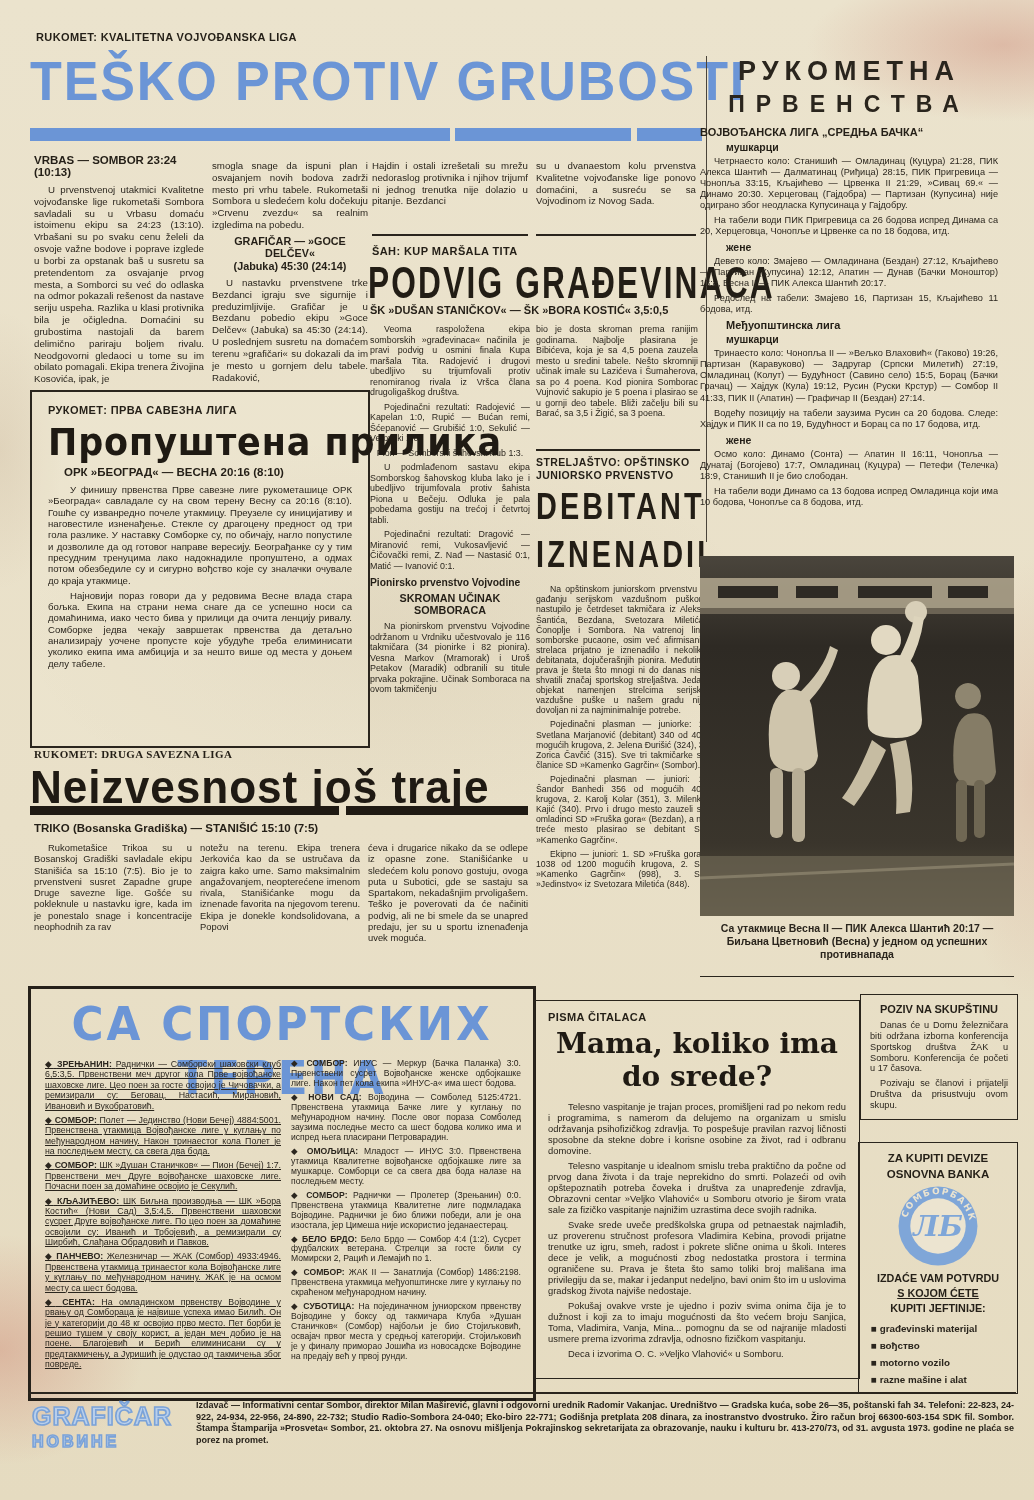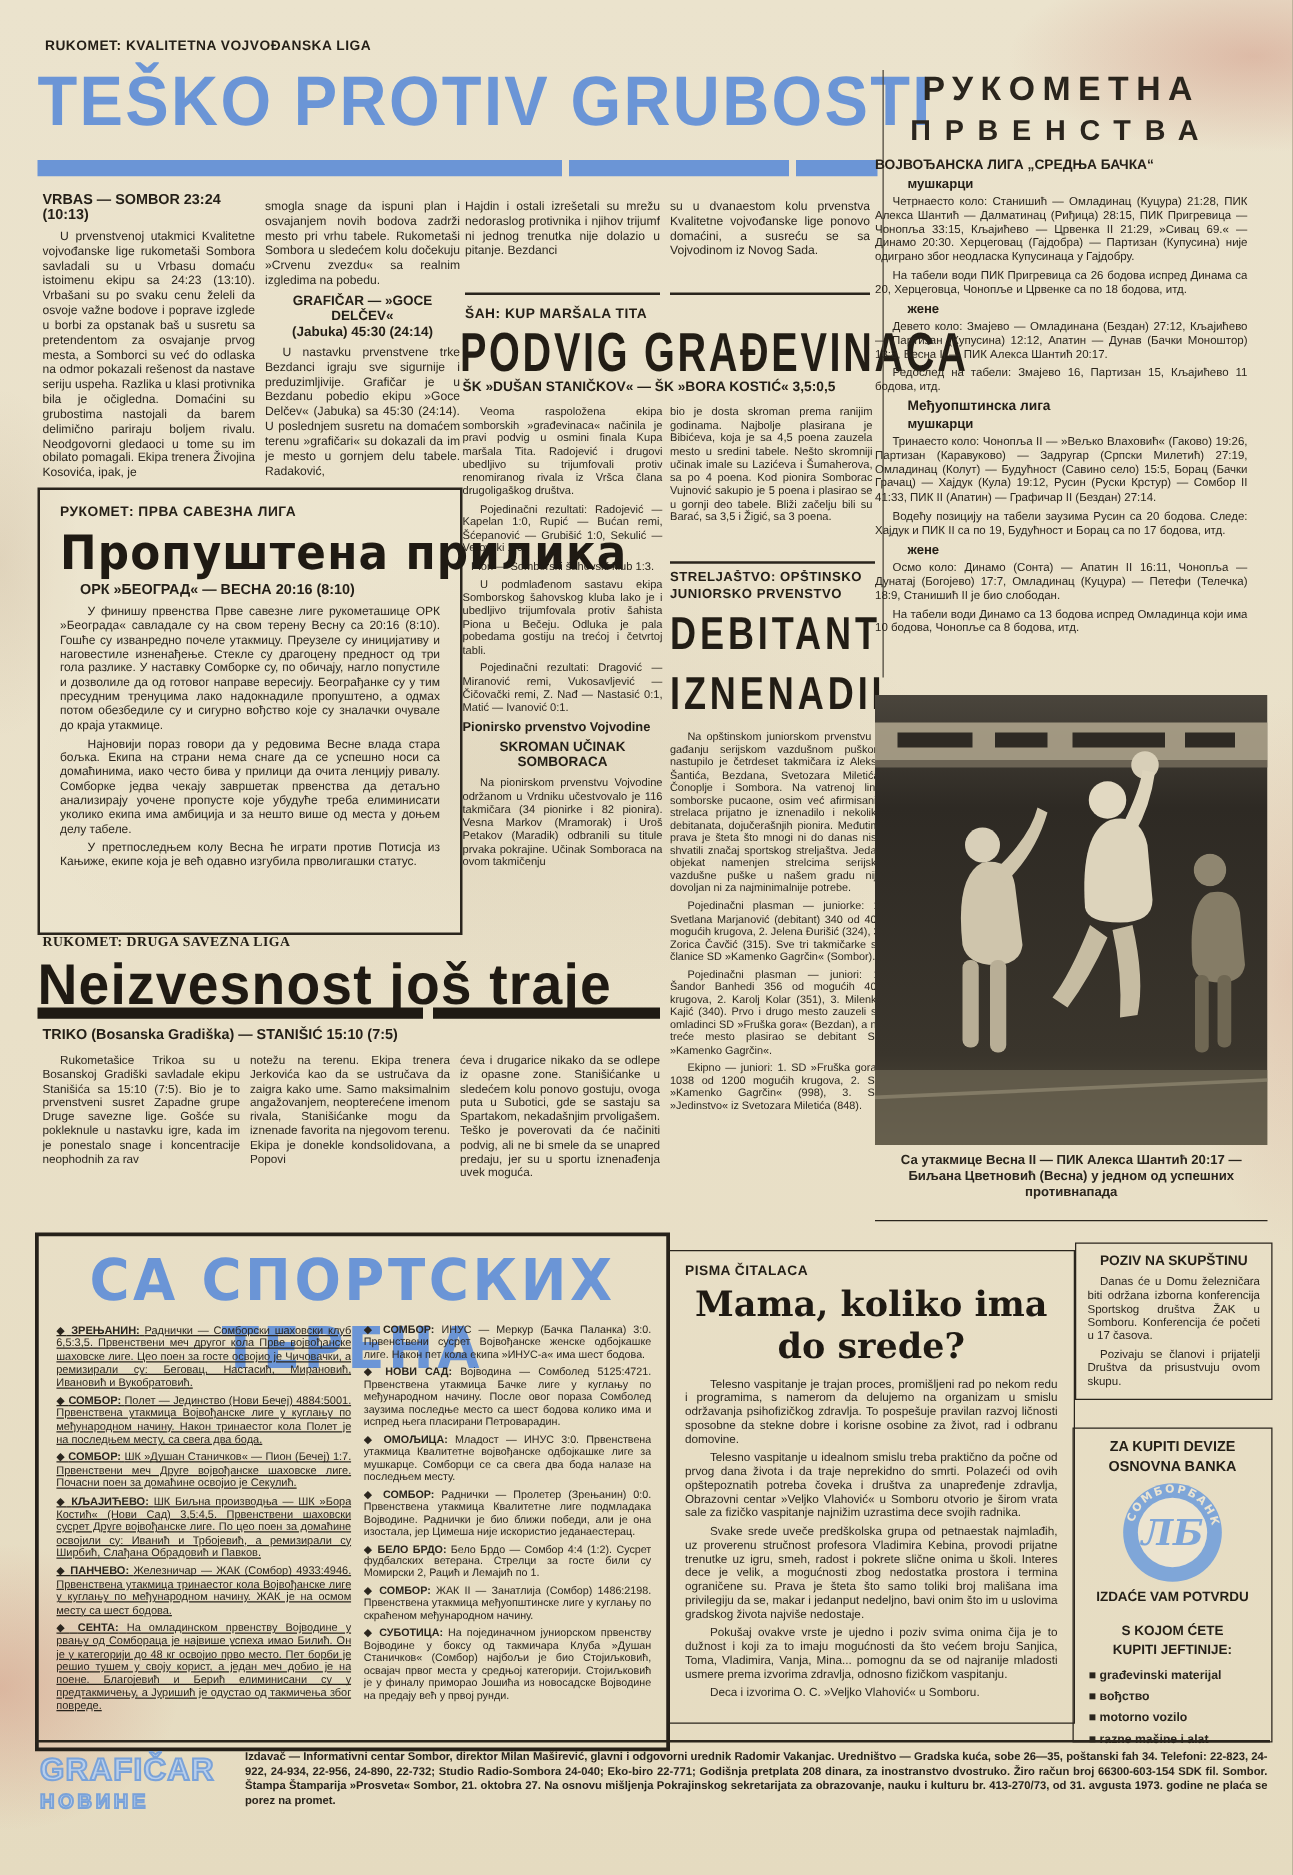--- a/index.html
+++ b/index.html
@@ -178,21 +178,20 @@
   <div class="abs rule" style="left:700px;top:976px;width:314px;height:1px;"></div>
 
   <div class="abs box" style="left:30px;top:390px;width:336px;height:354px;padding:0;">
     <div style="padding:12px 16px 0 16px;">
       <div class="k">РУКОМЕТ: ПРВА САВЕЗНА ЛИГА</div>
       <div style="font-weight:bold;font-size:38px;letter-spacing:1px;margin:4px 0 2px;color:#1f1a13;font-family:'DejaVu Sans',sans-serif;transform:scaleX(.92);transform-origin:left top;white-space:nowrap;">Пропуштена прилика</div>
       <div class="subh" style="font-size:11.5px;margin:2px 0 6px 16px;">ОРК »БЕОГРАД« — ВЕСНА 20:16 (8:10)</div>
       <div class="b" style="font-size:9.6px;line-height:1.18;">
         <p style="text-indent:22px;">У финишу првенства Прве савезне лиге рукометашице ОРК »Београда« савладале су на свом терену Весну са 20:16 (8:10). Гошће су изванредно почеле утакмицу. Преузеле су иницијативу и наговестиле изненађење. Стекле су драгоцену предност од три гола разлике. У наставку Сомборке су, по обичају, нагло попустиле и дозволиле да од готовог направе вересију. Београђанке су у тим пресудним тренуцима лако надокнадиле пропуштено, а одмах потом обезбедиле су и сигурно вођство које су зналачки очувале до краја утакмице.</p>
         <p style="text-indent:22px;">Најновији пораз говори да у редовима Весне влада стара бољка. Екипа на страни нема снаге да се успешно носи са домаћинима, иако често бива у прилици да очита ленцију ривалу. Сомборке једва чекају завршетак првенства да детаљно анализирају уочене пропусте које убудуће треба елиминисати уколико екипа има амбиција и за нешто више од места у доњем делу табеле.</p>
-        <p style="text-indent:22px;">У претпоследњем колу Весна ће играти против Потисја из Кањиже, екипе која је већ одавно изгубила прволигашки статус.</p>
       </div>
     </div>
   </div>
 
   <div class="abs k" style="left:34px;top:748px;font-family:Liberation Serif, serif;">RUKOMET: DRUGA SAVEZNA LIGA</div>
   <div class="abs" style="left:30px;top:760px;font-weight:bold;font-size:46px;letter-spacing:1px;color:#1f1a13;white-space:nowrap;transform:scaleX(.96);transform-origin:left top;">Neizvesnost još traje</div>
   <div class="abs" style="left:30px;top:806px;width:498px;height:9px;background:linear-gradient(90deg,#1f1a13 0 62%,rgba(0,0,0,0) 62% 63.5%,#1f1a13 63.5% 100%);"></div>
   <div class="abs subh" style="left:34px;top:822px;font-size:11.5px;">TRIKO (Bosanska Gradiška) — STANIŠIĆ 15:10 (7:5)</div>
   <div class="abs clip" style="left:34px;top:842px;width:158px;height:144px;">
     <div class="b" style="font-size:9.4px;line-height:1.2;">
@@ -270,21 +269,21 @@
         <defs>
             <path id="arcTop" d="M 12,50 A 38 38 0 0 1 88,50" fill="none"></path>
           </defs>
         <text font-size="10.5" font-weight="bold" fill="#ece4d0" letter-spacing="2" font-family="DejaVu Sans,sans-serif">
           <textPath href="#arcTop" startOffset="8%">СОМБОРБАНКА</textPath>
         </text>
         <text x="50" y="62" text-anchor="middle" font-size="34" font-style="italic" font-weight="bold" fill="#7fa6d8" font-family="DejaVu Serif,serif">ЛБ</text>
       </svg>
     </div>
     <div class="subh" style="font-size:10.8px;margin-top:4px;">IZDAĆE VAM POTVRDU</div>
-    <div class="subh" style="font-size:10.8px;margin-top:15px;">S KOJOM ĆETE</div>
+    <div class="subh" style="font-size:10.8px;margin-top:3px;text-decoration:underline;">S KOJOM ĆETE</div>
     <div class="subh" style="font-size:10.8px;margin:3px 0 6px;">KUPITI JEFTINIJE:</div>
     <div style="text-align:left;padding-left:12px;font-weight:bold;font-size:9.8px;line-height:1.75;">
       <div><span>■</span> <span>građevinski materijal</span></div>
       <div><span>■</span> <span>вођство</span></div>
       <div><span>■</span> <span>motorno vozilo</span></div>
       <div><span>■</span> <span>razne mašine i alat</span></div>
     </div>
   </div>
 
   <div class="abs rule" style="left:28px;top:1392px;width:988px;"></div>

